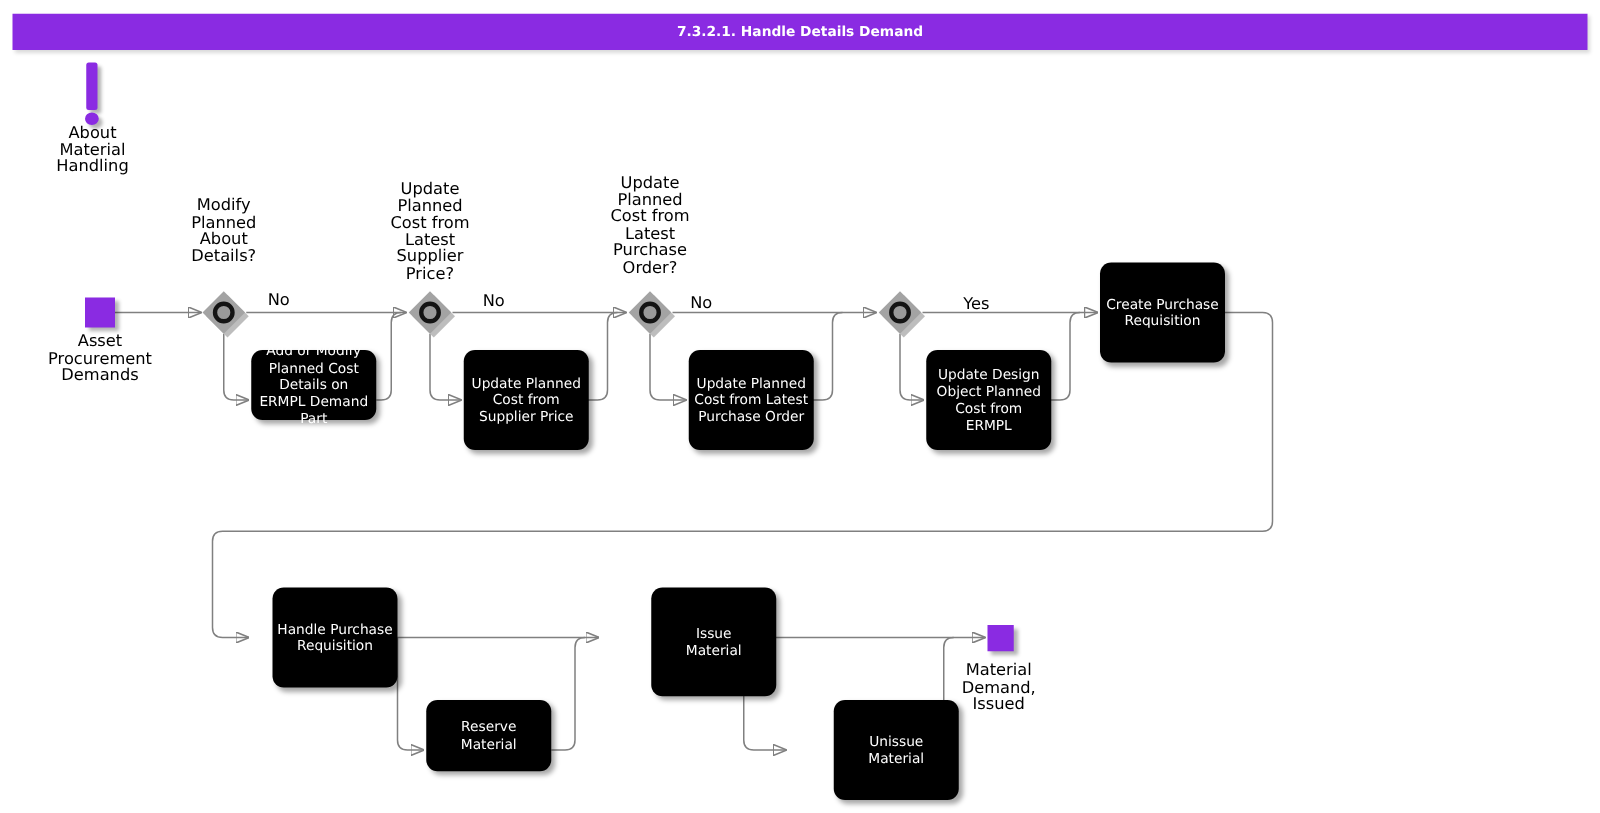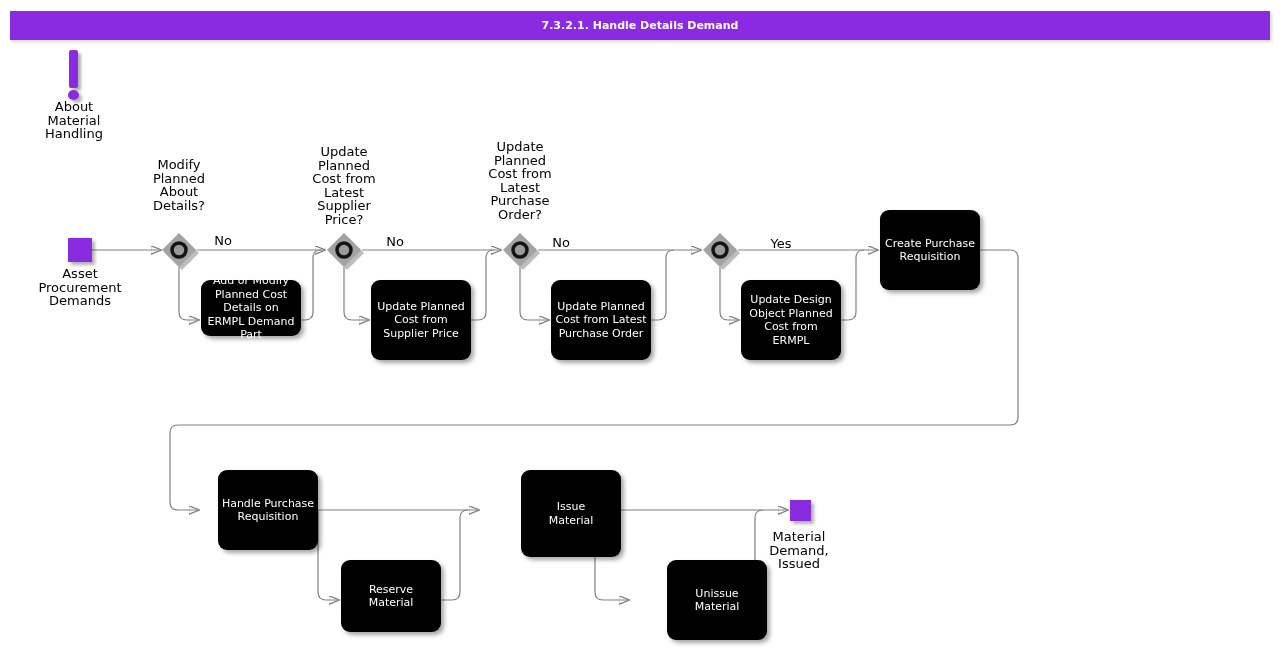--- a/index.html
+++ b/index.html
@@ -131,20 +131,20 @@
 Cost from Latest
 Purchase Order</div>
   <div class="task" style="left:741px;top:280px;width:100px;height:80px;">Update Design
 Object Planned
 Cost from
 ERMPL</div>
   <div class="task" style="left:880px;top:210px;width:100px;height:80px;">Create Purchase
 Requisition</div>
   <div class="task" style="left:201px;top:470px;width:100px;height:80px;margin-left:17px;">Handle Purchase
 Requisition</div>
-  <div class="task" style="left:341px;top:560px;width:100px;height:72px;">Reserve
+  <div class="task" style="left:341px;top:560px;width:100px;height:57px;">Reserve
 Material</div>
   <div class="task" style="left:481px;top:470px;width:100px;height:87px;margin-left:40px;">Issue
 Material</div>
   <div class="task" style="left:631px;top:560px;width:100px;height:80px;margin-left:36px;">Unissue
 Material</div>
 
 </div>
 
 </body></html>

